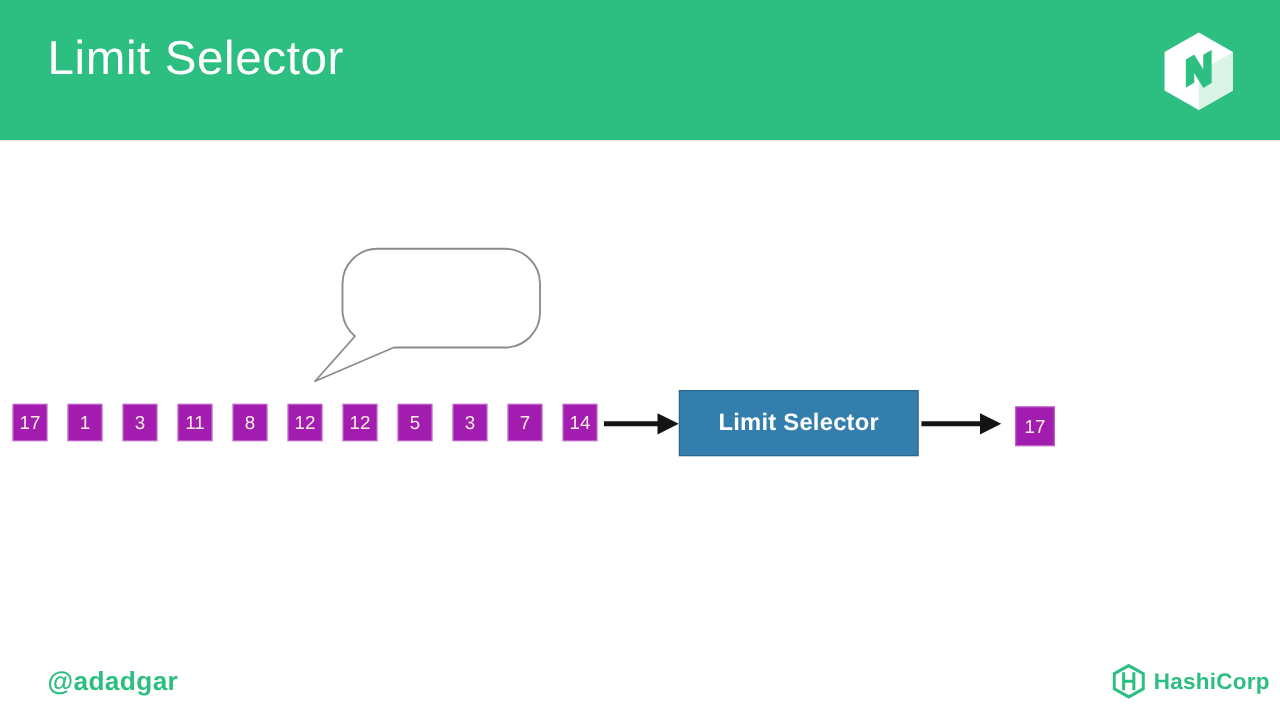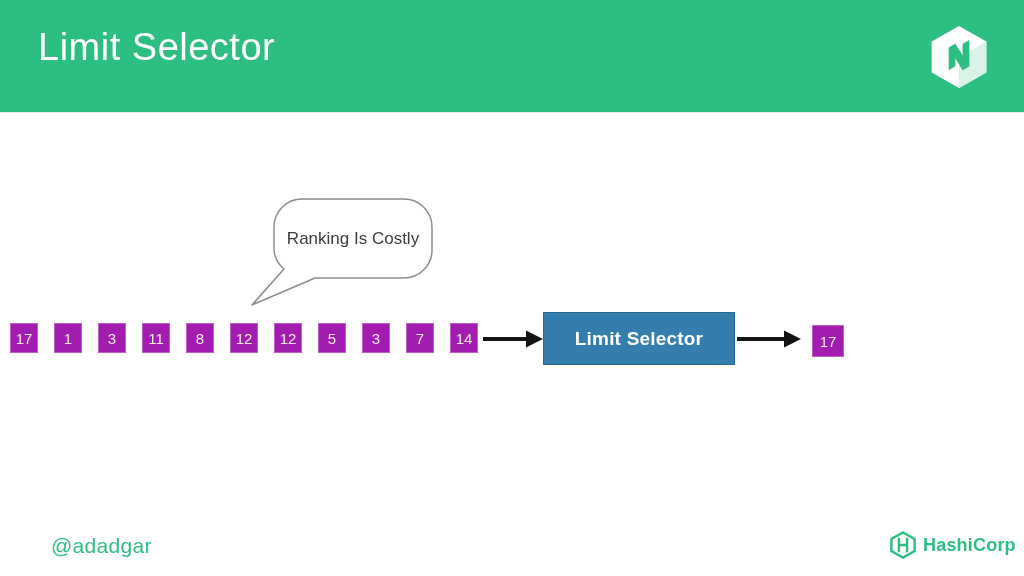--- a/index.html
+++ b/index.html
@@ -43,21 +43,21 @@
   .arrow2{left:737px;top:329px;width:64px;}
   .processor{
     position:absolute;left:543px;top:312px;width:192px;height:53px;
     background:#337ead;border:1px solid rgba(0,0,0,0.18);box-sizing:border-box;
     display:flex;align-items:center;justify-content:center;
     color:#ffffff;font-size:19px;font-weight:bold;letter-spacing:0.2px;
   }
   
   .handle{
     position:absolute;left:38px;top:534px;
-    color:#2dbe82;font-size:21px;font-weight:normal;letter-spacing:0.3px;margin-left:13px;
+    color:#2dbe82;font-size:21px;font-weight:bold;letter-spacing:0.3px;
   }
   .brand{
     position:absolute;left:890px;top:531px;height:28px;
     display:flex;align-items:center;gap:7px;color:#2dbe82;
   }
   .brand span{font-size:18px;font-weight:bold;letter-spacing:0.2px;}
 </style>
 </head>
 <body>
 
@@ -70,21 +70,20 @@
       <polygon points="30,31 56.5,16.5 56.5,46 30,61" fill="#d9f3e7"></polygon>
       <polygon points="20,22 26.5,18.2 26.5,40 20,43.8" fill="#2dbe82"></polygon>
       <polygon points="20,22 26.5,18.2 40,40 33.5,43.8" fill="#2dbe82"></polygon>
       <polygon points="33.5,18.2 40,14.5 40,40 33.5,43.8" fill="#2dbe82"></polygon>
     </svg>
   </header>
 
   <svg class="bubble-svg" viewBox="0 0 200 120" aria-hidden="true">
     <path d="M 62,4 H 164 A 28,28 0 0 1 192,32 V 55 A 28,28 0 0 1 164,83 H 75 L 12,110 L 44,74 A 28,28 0 0 1 34,55 V 32 A 28,28 0 0 1 62,4 Z" fill="#ffffff" stroke="#8c8c8c" stroke-width="1.5" stroke-linejoin="round"></path>
   </svg>
-  <div class="bubble-text">Ranking Is Costly</div>
 
   <div class="queue">
     <span class="numbox">17</span>
     <span class="numbox">1</span>
     <span class="numbox">3</span>
     <span class="numbox">11</span>
     <span class="numbox">8</span>
     <span class="numbox">12</span>
     <span class="numbox">12</span>
     <span class="numbox">5</span>

